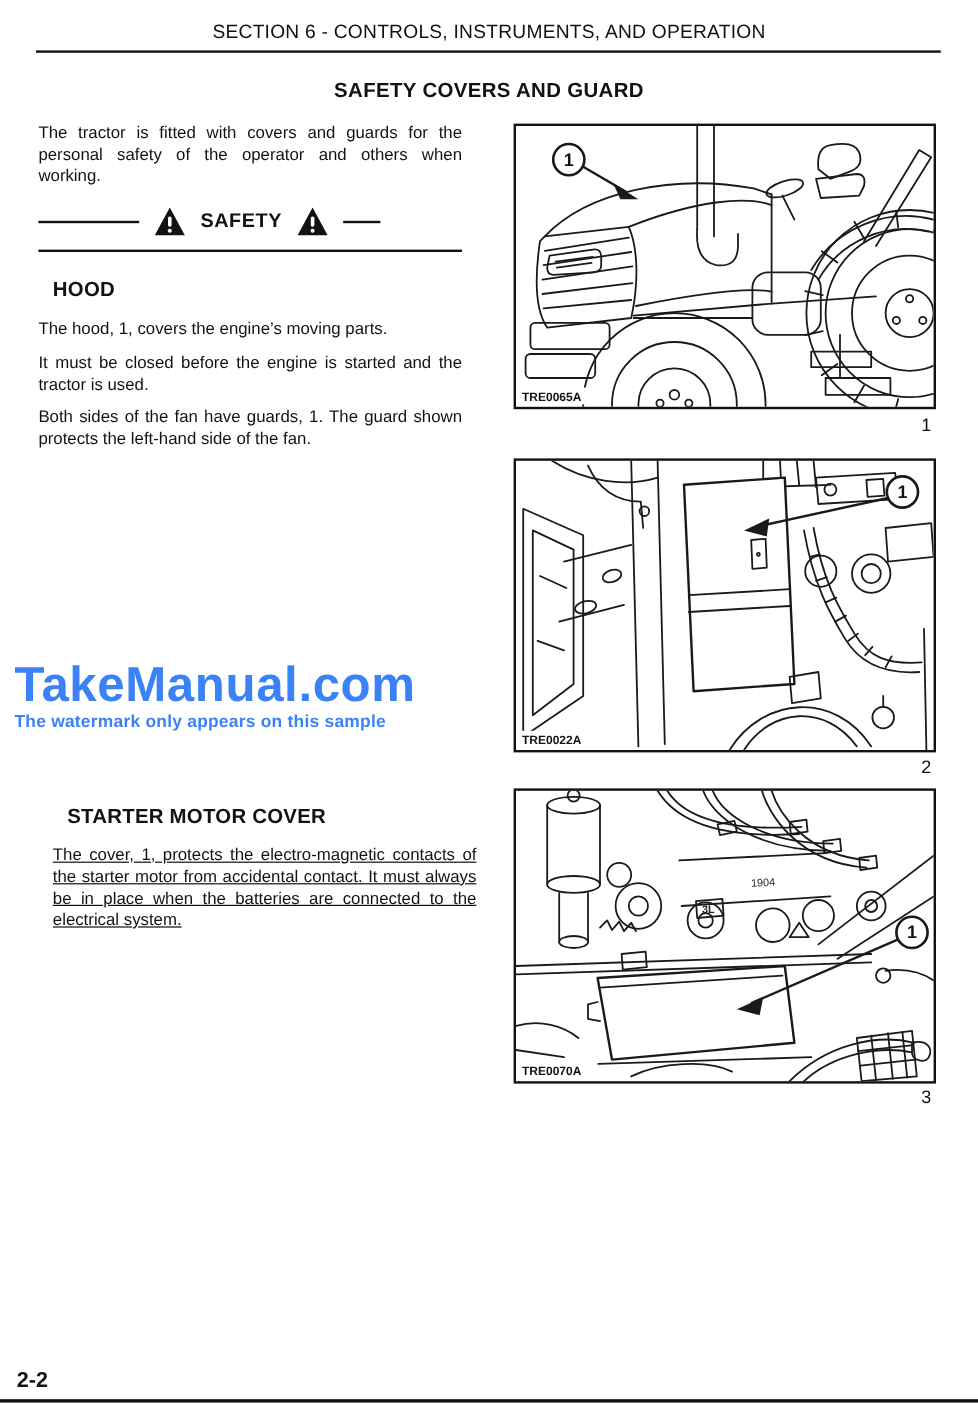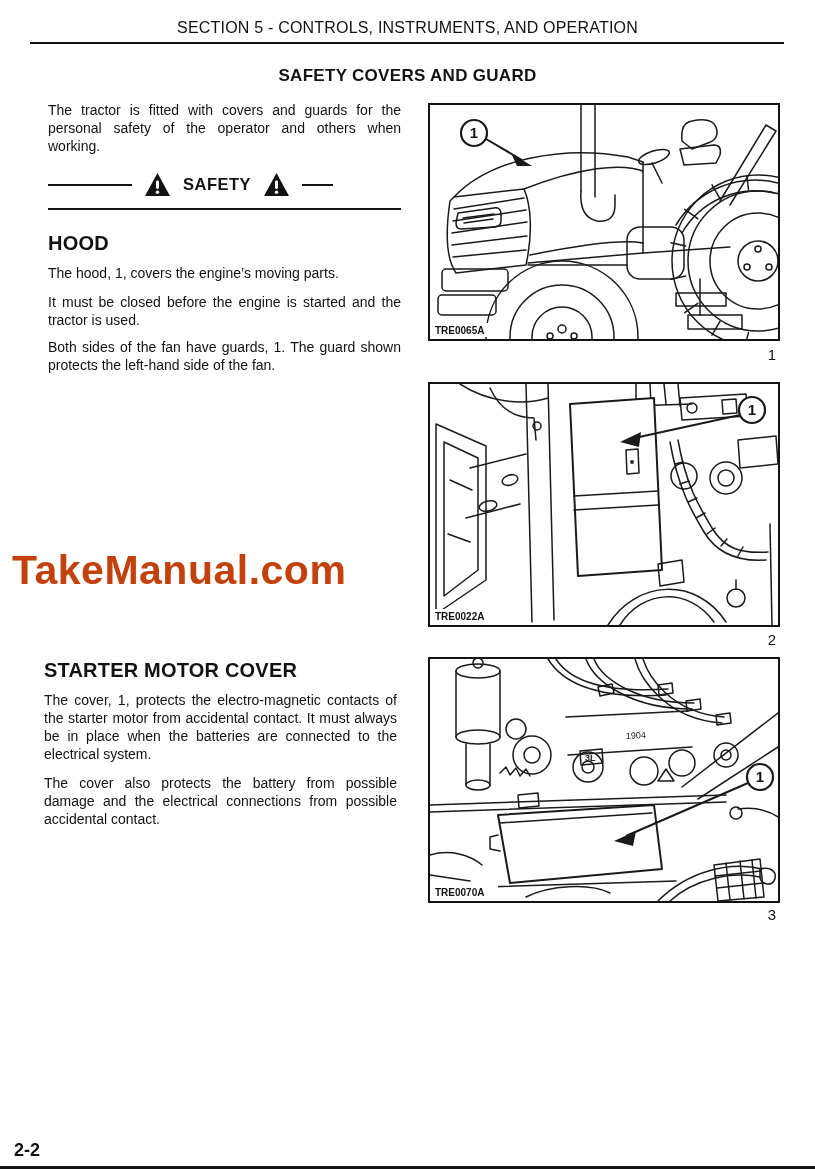--- a/index.html
+++ b/index.html
@@ -16,40 +16,40 @@
     text-align:center; font-size:16px; letter-spacing:.2px;
   }
   .header-rule {
     position:absolute; top:42px; left:30px; right:31px;
     height:2px; background:#121212;
   }
   .page-title {
     position:absolute; top:66px; left:0; width:100%;
     text-align:center; font-size:17px; font-weight:bold; letter-spacing:.3px;
   }
-  .left-col { position:absolute; left:48px; top:101px; width:353px; }
+  .left-col { position:absolute; left:32px; top:101px; width:353px; }
   .starter-col { position:absolute; left:44px; top:659px; width:353px; }
   p { margin:0; font-size:14px; line-height:18px; text-align:justify; }
-  h2 { margin:0; font-size:20px; font-weight:bold; letter-spacing:.2px; }
+  h2 { margin:12px; font-size:17px; font-weight:bold; letter-spacing:.2px; }
 
   .caution { margin-top:17px; }
   .caution-head { display:flex; align-items:center; margin-bottom:7px; height:25px; }
   .dash-left  { width:84px; height:2px; background:#121212; margin-right:12px; }
   .dash-right { width:31px; height:2px; background:#121212; margin-left:12px; }
   .caution-label { font-weight:bold; font-size:16.5px; margin:0 12px; letter-spacing:.5px; }
   .warn-tri { flex:0 0 auto; }
   .caution-text { font-weight:bold; }
   .caution-rule { height:2px; background:#121212; margin-top:11px; }
 
   .h-hood { margin-top:22px; }
   .p-hood1 { margin-top:9px; }
   .p-hood2 { margin-top:11px; }
   .h-fan { margin-top:13px; }
   .p-fan { margin-top:9px; }
-  .p-starter1 { margin-top:9px; }
+  .p-starter1 { margin-top:9px;text-decoration:underline; }
   .p-starter2 { margin-top:11px; }
 
   .watermark { position:absolute; left:12px; top:549px; width:420px; pointer-events:none; }
   .wm-title { font-size:41px; font-weight:bold; letter-spacing:.5px; line-height:42px; }
   .wm-sub { font-size:14.5px; font-weight:bold; margin-top:3px; letter-spacing:.2px; }
 
   .figure {
     position:absolute; left:428px; width:348px;
     border:2px solid #121212; background:#ffffff;
   }
@@ -71,21 +71,21 @@
   }
   .bottom-rule { position:absolute; left:0; right:0; bottom:0; height:3px; background:#121212; }
 
   svg text.ref-label { font-family:"Liberation Sans", sans-serif; font-size:10px; font-weight:bold; fill:#121212; }
   svg text.callout-num { font-family:"Liberation Sans", sans-serif; font-size:15px; font-weight:bold; fill:#121212; text-anchor:middle; }
   svg text.engraving { font-family:"Liberation Sans", sans-serif; font-size:9px; fill:#222; }
 </style>
 </head>
 <body>
 
-<div class="header-title">SECTION 5 - CONTROLS, INSTRUMENTS, AND OPERATION</div>
+<div class="header-title">SECTION 6 - CONTROLS, INSTRUMENTS, AND OPERATION</div>
 <div class="header-rule"></div>
 <div class="page-title">SAFETY COVERS AND GUARD</div>
 
 <div class="left-col">
   <p>The tractor is fitted with covers and guards for the personal safety of the operator and others when working.</p>
 
   <div class="caution">
     <div class="caution-head">
       <span class="dash-left"></span>
       <svg class="warn-tri" width="27" height="25" viewBox="0 0 27 25">
@@ -104,28 +104,28 @@
     <div class="caution-rule"></div>
   </div>
 
   <h2 class="h-hood">HOOD</h2>
   <p class="p-hood1">The hood, 1, covers the engine’s moving parts.</p>
   <p class="p-hood2">It must be closed before the engine is started and the tractor is used.</p>
 
   <p class="p-fan">Both sides of the fan have guards, 1. The guard shown protects the left-hand side of the fan.</p>
 </div>
 
-<div class="watermark" style="color: #c2410c;">
+<div class="watermark" style="color: #3b82f6;">
   <div class="wm-title">TakeManual.com</div>
+  <div class="wm-sub">The watermark only appears on this sample</div>
 </div>
 
 <div class="starter-col">
   <h2>STARTER MOTOR COVER</h2>
   <p class="p-starter1">The cover, 1, protects the electro-magnetic contacts of the starter motor from accidental contact. It must always be in place when the batteries are connected to the electrical system.</p>
-  <p class="p-starter2">The cover also protects the battery from possible damage and the electrical connections from possible accidental contact.</p>
 </div>
 
 <div class="figure" id="figure-1">
   <svg viewBox="0 0 348 234">
     <g stroke="#1a1a1a" fill="none" stroke-width="1.5" stroke-linecap="round" stroke-linejoin="round">
 
       <path d="M151,0 L151,86 M165,0 L165,92"></path>
       <path d="M151,86 Q149,112 167,116 Q185,118 185,100 L185,90"></path>
 
       <path d="M24,92 C60,54 132,40 198,52 L213,57"></path>

